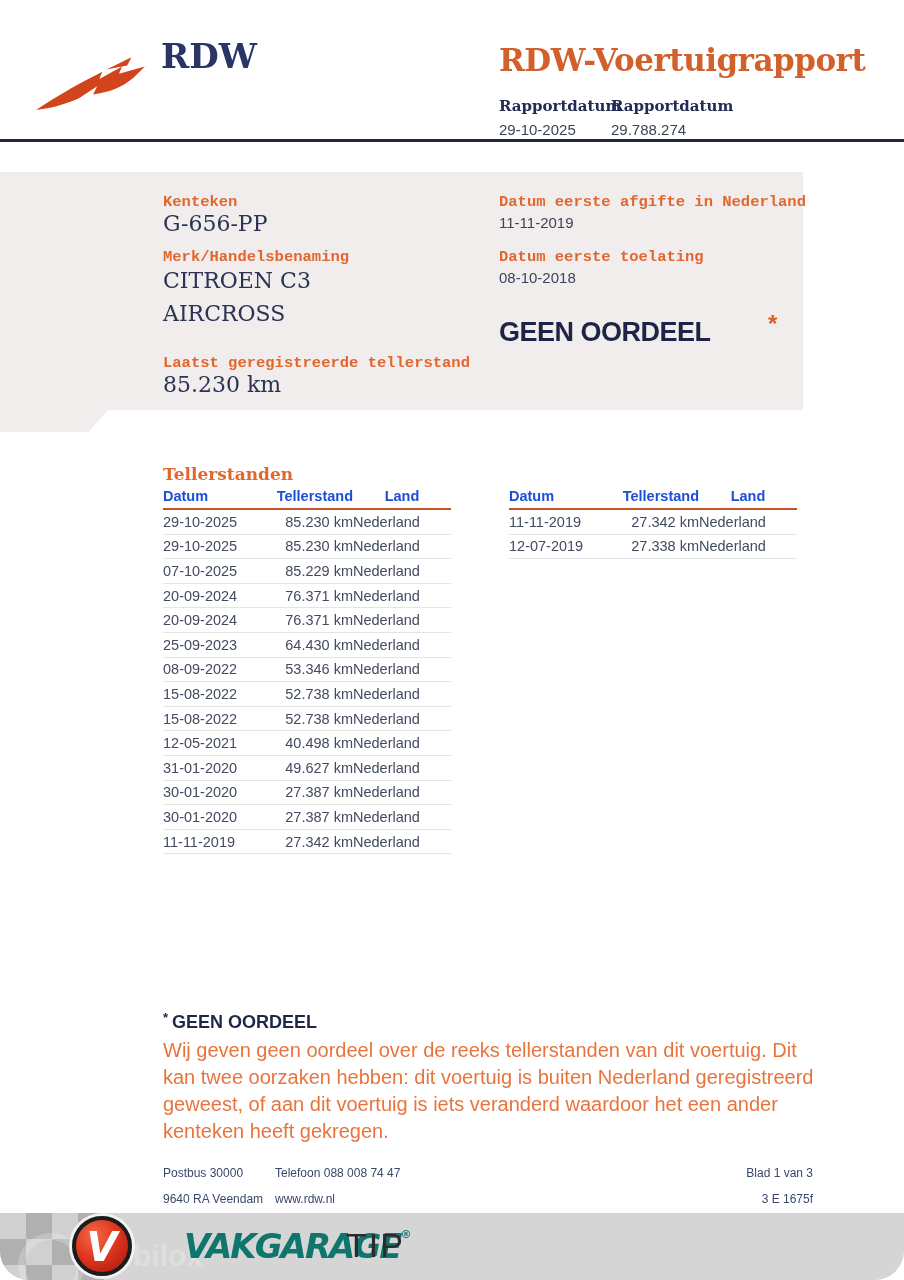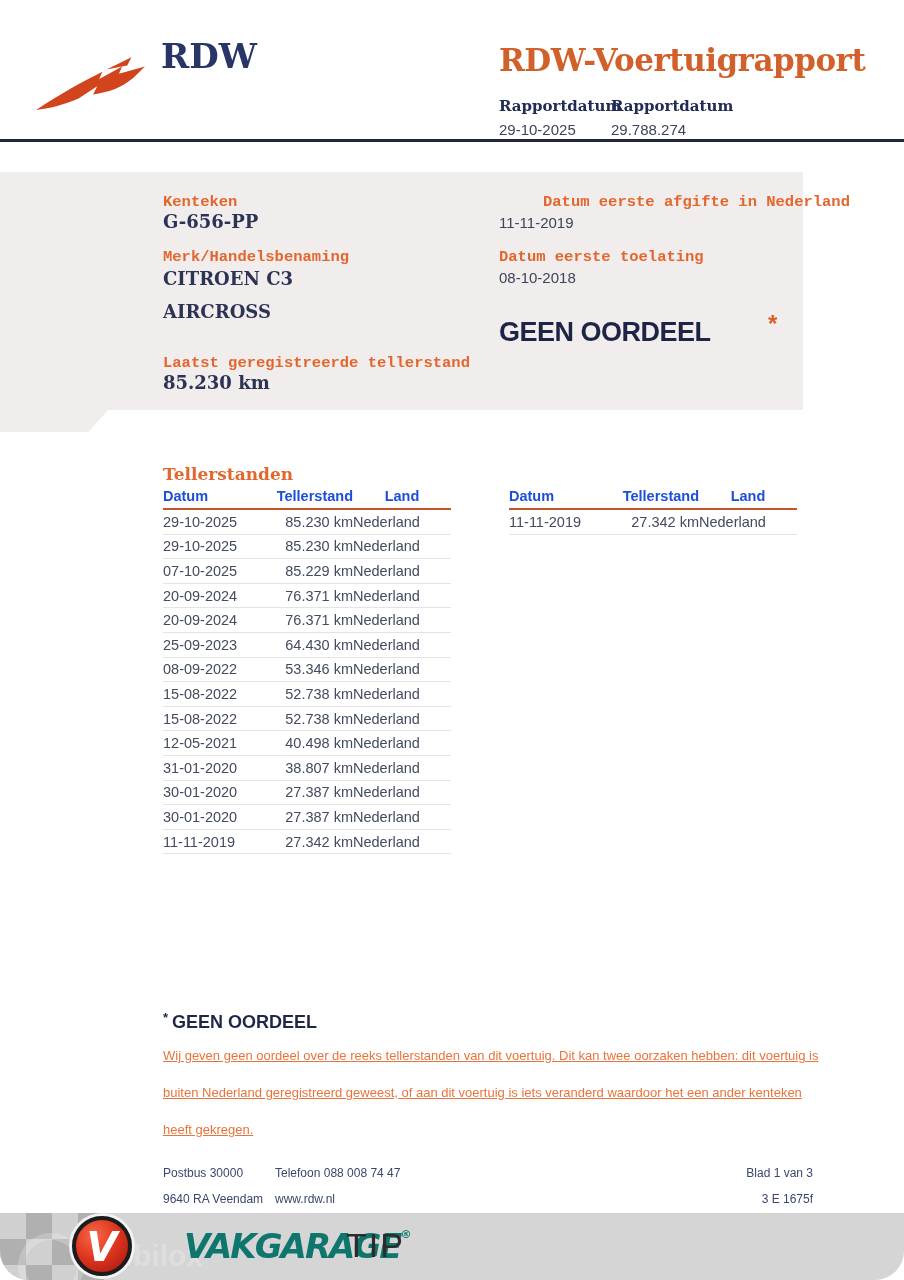--- a/index.html
+++ b/index.html
@@ -32,22 +32,22 @@
   .graybox{position:absolute;left:0;top:172px;width:803px;height:238px;background:#f0edec;}
   .graybox:after{
     content:"";position:absolute;left:0;top:238px;width:108px;height:22px;background:#f0edec;
     clip-path:polygon(0 0,100% 0,82% 100%,0 100%);
   }
   .fld-label{
     font-family:Liberation Mono, monospace;font-weight:bold;font-size:15.5px;color:#e2672e;
     position:absolute;white-space:nowrap;
   }
   .fld-big{
-    font-family:"DejaVu Serif",serif;font-size:18px;color:#2c3354;
-    position:absolute;white-space:nowrap;font-weight:bold;
+    font-family:"DejaVu Serif",serif;font-size:22px;color:#2c3354;
+    position:absolute;white-space:nowrap;
   }
   .fld-small{font-size:15px;color:#3c4458;position:absolute;white-space:nowrap;}
   .oordeel{
     position:absolute;left:499px;top:317px;
     font-size:27px;font-weight:bold;color:#1d2447;letter-spacing:-0.5px;white-space:nowrap;
   }
   .oordeel-star{position:absolute;left:768px;top:310px;font-size:24px;font-weight:bold;color:#d95f28;}
   
   .section-label{
     position:absolute;left:163px;top:464px;
@@ -67,21 +67,21 @@
   .otable .c1{width:110px;text-align:left;}
   .otable .c2{width:80px;text-align:right;}
   .otable .c3{width:98px;}
   
   .footnote-title{
     position:absolute;left:163px;top:1010px;font-size:18px;font-weight:bold;color:#1f2749;
   }
   .footnote-title .star{font-size:13px;vertical-align:6px;margin-right:4px;}
   .footnote-text{
     position:absolute;left:163px;top:1037px;width:668px;
-    font-size:13px;color:#e8743d;line-height:37px;text-decoration:underline;
+    font-size:20px;color:#e8743d;line-height:27px;
   }
   
   .footer-item{position:absolute;font-size:12px;color:#39476b;white-space:nowrap;}
   
   .bar{position:absolute;left:0;top:1213px;width:904px;height:67px;background:#d5d5d5;overflow:hidden;}
   .bar-checker{
     position:absolute;left:0;top:0;width:104px;height:67px;
     background:repeating-conic-gradient(#b0b0b0 0% 25%, #d0d0d0 0% 50%);
     background-size:52px 52px;
   }
@@ -141,21 +141,21 @@
   <div class="fld-label" style="left:163px;top:193px;">Kenteken</div>
   <div class="fld-big" style="left:163px;top:211px;">G-656-PP</div>
 
   <div class="fld-label" style="left:163px;top:248px;">Merk/Handelsbenaming</div>
   <div class="fld-big" style="left:163px;top:268px;">CITROEN C3</div>
   <div class="fld-big" style="left:163px;top:301px;">AIRCROSS</div>
 
   <div class="fld-label" style="left:163px;top:354px;">Laatst geregistreerde tellerstand</div>
   <div class="fld-big" style="left:163px;top:372px;">85.230 km</div>
 
-  <div class="fld-label" style="left:499px;top:193px;margin-left:44px;">Datum eerste afgifte in Nederland</div>
+  <div class="fld-label" style="left:499px;top:193px;">Datum eerste afgifte in Nederland</div>
   <div class="fld-small" style="left:499px;top:214px;">11-11-2019</div>
 
   <div class="fld-label" style="left:499px;top:248px;">Datum eerste toelating</div>
   <div class="fld-small" style="left:499px;top:269px;">08-10-2018</div>
 
   <div class="oordeel">GEEN OORDEEL</div>
   <div class="oordeel-star">*</div>
 
   <div class="section-label">Tellerstanden</div>
 
@@ -224,21 +224,21 @@
         </tr>
 
         <tr>
           <td class="c1">12-05-2021</td>
           <td class="c2">40.498 km</td>
           <td class="c3">Nederland</td>
         </tr>
 
         <tr>
           <td class="c1">31-01-2020</td>
-          <td class="c2">38.807 km</td>
+          <td class="c2">49.627 km</td>
           <td class="c3">Nederland</td>
         </tr>
 
         <tr>
           <td class="c1">30-01-2020</td>
           <td class="c2">27.387 km</td>
           <td class="c3">Nederland</td>
         </tr>
 
         <tr>
@@ -264,20 +264,25 @@
       </tr>
     </thead>
     <tbody>
 
         <tr>
           <td class="c1">11-11-2019</td>
           <td class="c2">27.342 km</td>
           <td class="c3">Nederland</td>
         </tr>
 
+        <tr>
+          <td class="c1">12-07-2019</td>
+          <td class="c2">27.338 km</td>
+          <td class="c3">Nederland</td>
+        </tr>
       </tbody>
   </table>
 
   <div class="footnote-title">
     <span class="star">*</span><span>GEEN OORDEEL</span>
   </div>
   <div class="footnote-text">Wij geven geen oordeel over de reeks tellerstanden van dit voertuig. Dit kan twee oorzaken hebben: dit voertuig is buiten Nederland geregistreerd geweest, of aan dit voertuig is iets veranderd waardoor het een ander kenteken heeft gekregen.</div>
 
   <div class="footer-item" style="left:163px;top:1166px;">Postbus 30000</div>
   <div class="footer-item" style="left:163px;top:1192px;text-align:center;">9640 RA Veendam</div>

